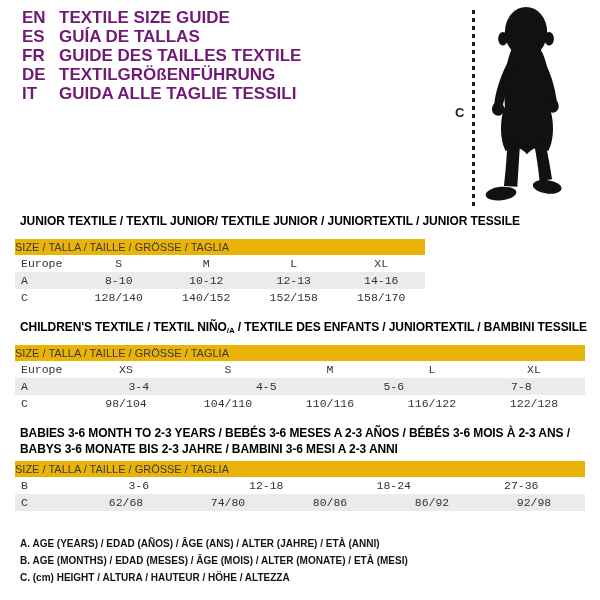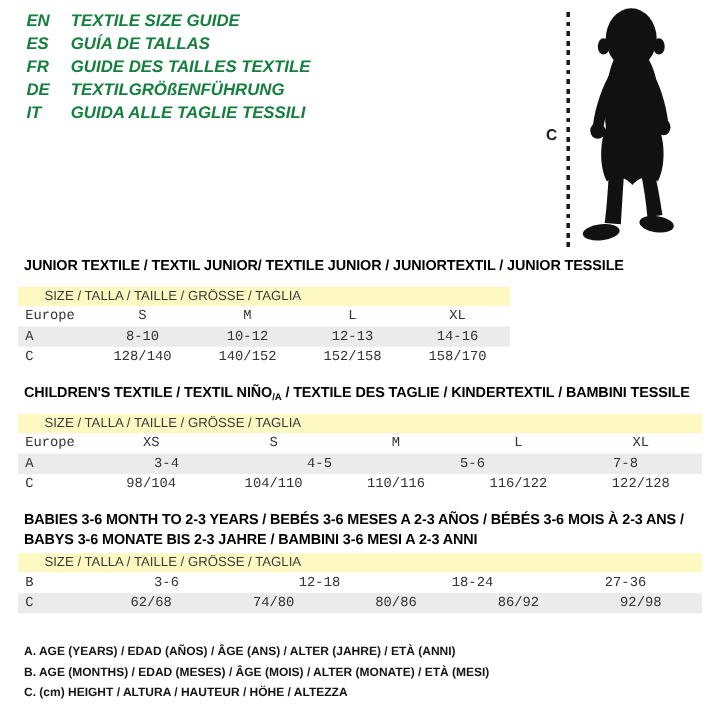--- a/index.html
+++ b/index.html
@@ -6,37 +6,37 @@
   body{
     width:600px;height:600px;position:relative;overflow:hidden;
     background:#ffffff;
     font-family:"Liberation Sans", sans-serif;
     color:#1c1c1c;
   }
   .abs{position:absolute;}
 
   
   .lang-list{left:22px;top:8px;}
-  .lang-row{display:flex;height:19px;line-height:19px;font-weight:bold;font-size:14px;color:#15803d;font-style:italic;}
+  .lang-row{display:flex;height:19px;line-height:19px;font-weight:bold;font-size:17px;color:#701a75;}
   .lang-code{width:37px;}
   .lang-label{white-space:nowrap;}
 
   
   .measure-line{left:472px;top:10px;width:3px;height:196px;
     background:repeating-linear-gradient(to bottom,#1c1c1c 0 4px,transparent 4px 8px);}
   .measure-label{left:455px;top:105px;font-weight:bold;font-size:13px;}
   .baby-svg{left:482px;top:6px;}
 
   
   .tbl-title{left:20px;font-weight:bold;font-size:12px;color:#000000;white-space:nowrap;letter-spacing:-0.1px;}
   .sub{font-size:8px;vertical-align:-2px;}
 
   
   .sizetbl{left:15px;}
-  .tbl-head{background:#fef9c3;height:16px;line-height:16px;padding-left:22px;
+  .tbl-head{background:#eab308;height:16px;line-height:16px;padding-left:0;
     font-size:11px;color:#3a3a3a;}
   .trow{display:flex;height:17px;line-height:17px;font-size:11.5px;color:#333;font-family:Liberation Mono, monospace;}
   .trow.shaded{background:#ebebeb;}
   .lbl{width:60px;padding-left:6px;box-sizing:border-box;text-align:left;}
   .cell{flex:1;text-align:center;}
 
   
   .legend{left:20px;top:535px;}
   .legend-line{height:17px;line-height:17px;font-weight:bold;font-size:10px;color:#141414;white-space:nowrap;}
 </style>
@@ -110,21 +110,21 @@
   </div>
   <div class="trow">
     <div class="lbl">C</div>
     <div class="cell">128/140</div>
     <div class="cell">140/152</div>
     <div class="cell">152/158</div>
     <div class="cell">158/170</div>
   </div>
 </div>
 
-<div class="abs tbl-title" style="top:320px"><span>CHILDREN'S TEXTILE / TEXTIL NIÑO</span><span class="sub">/A</span><span> / TEXTILE DES TAGLIE / KINDERTEXTIL / BAMBINI TESSILE</span></div>
+<div class="abs tbl-title" style="top:320px"><span>CHILDREN'S TEXTILE / TEXTIL NIÑO</span><span class="sub">/A</span><span> / TEXTILE DES ENFANTS / JUNIORTEXTIL / BAMBINI TESSILE</span></div>
 <div class="abs sizetbl" style="top:345px;width:570px">
   <div class="tbl-head">SIZE / TALLA / TAILLE / GRÖSSE / TAGLIA</div>
   <div class="trow">
     <div class="lbl">Europe</div>
     <div class="cell">XS</div>
     <div class="cell">S</div>
     <div class="cell">M</div>
     <div class="cell">L</div>
     <div class="cell">XL</div>
   </div>

